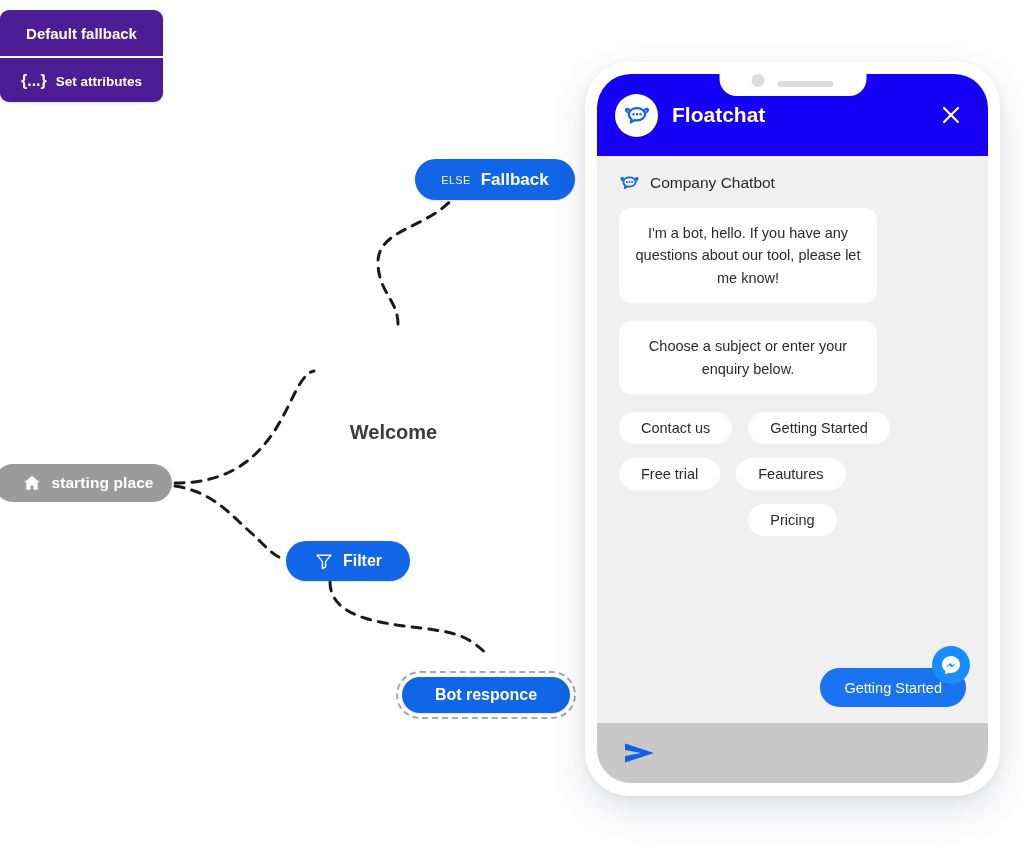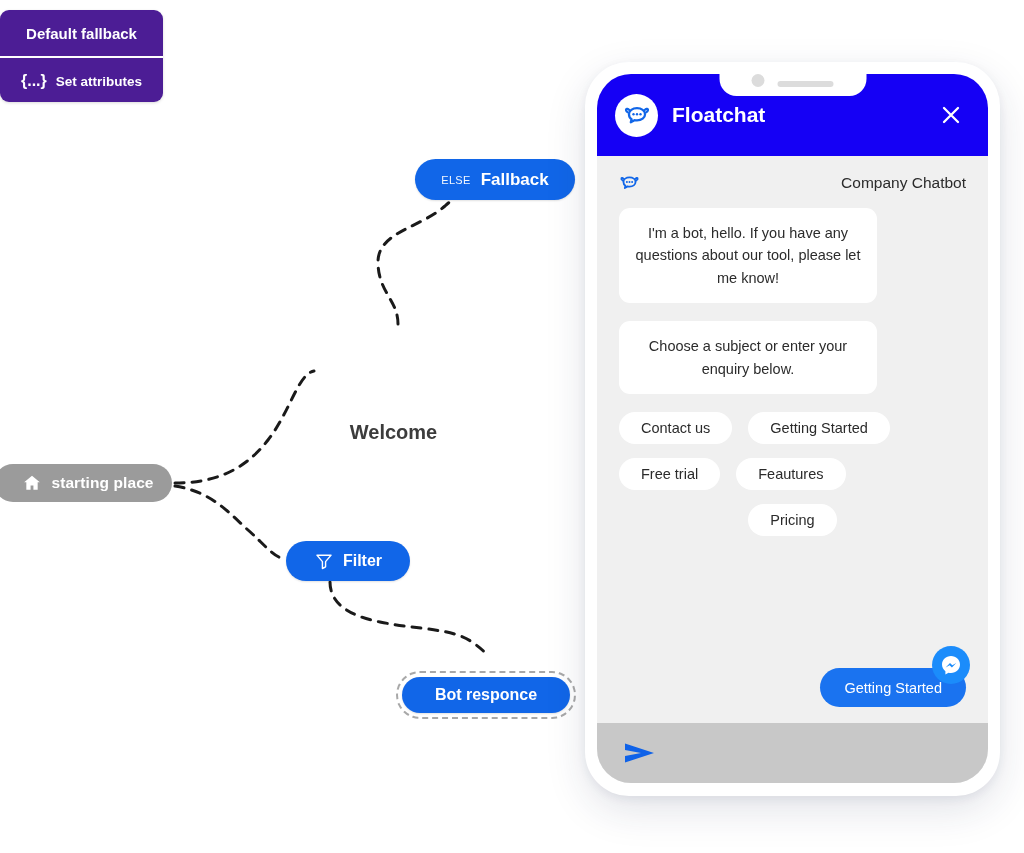--- a/index.html
+++ b/index.html
@@ -218,21 +218,20 @@
     padding: 16px 22px 6px 22px;
     box-sizing: border-box;
     overflow: hidden;
     position: relative;
   }
   #bot-name-row {
     display: flex;
     align-items: center;
     gap: 10px;
     margin-bottom: 15px;
-    justify-content: space-between;
   }
   #bot-name-row .nm {
     color: #2b2b2b;
     font-size: 15.5px;
   }
   .bot-bubble {
     background: #ffffff;
     border-radius: 11px;
     padding: 14px 16px;
     margin-bottom: 18px;

